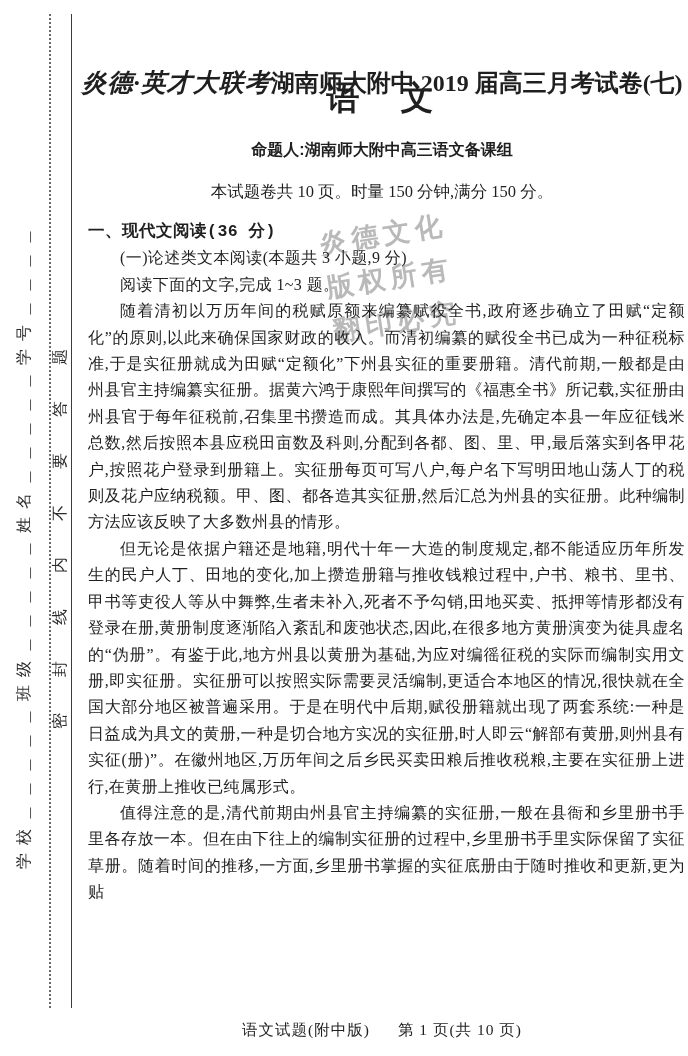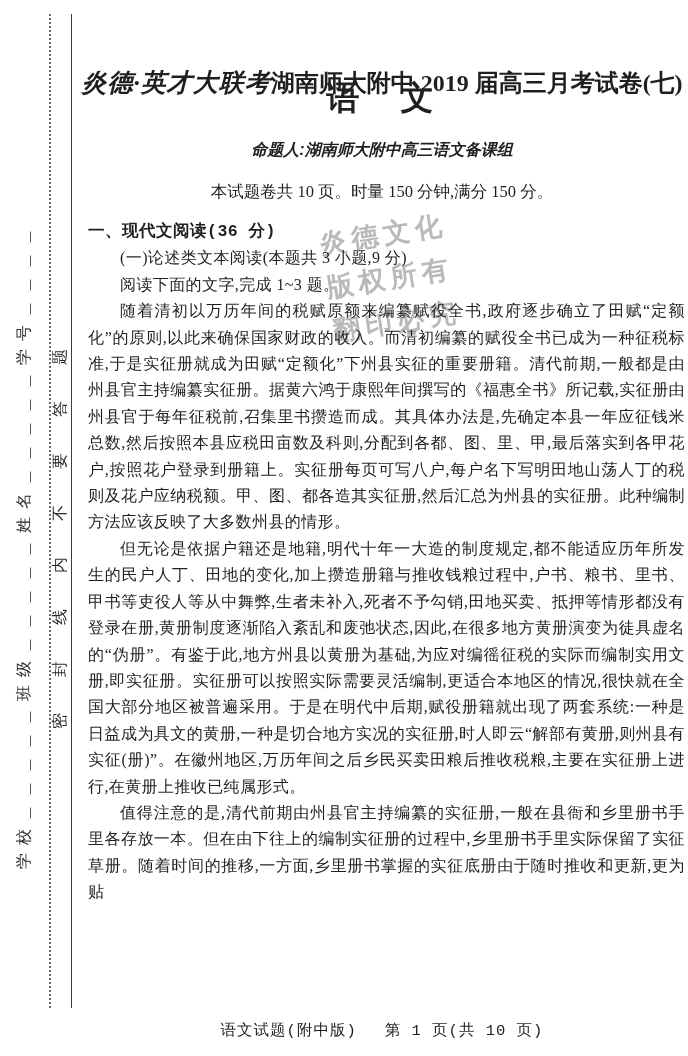--- a/index.html
+++ b/index.html
@@ -41,21 +41,21 @@
     font-size:24px;font-weight:bold;white-space:nowrap;z-index:1;margin-top:44px;
   }
   .exam-title .brand{font-style:italic;font-size:25px;letter-spacing:1px;}
   .subject-title{
     position:absolute;left:80px;top:76px;width:604px;text-align:center;
     font-size:33px;font-weight:bold;letter-spacing:4px;z-index:1;
   }
   .author-line{
     position:absolute;left:80px;top:140px;width:604px;text-align:center;
     font-family:"Liberation Sans","DejaVu Sans",sans-serif;
-    font-size:16px;font-weight:bold;z-index:1;font-style:italic;
+    font-size:16px;font-weight:bold;z-index:1;
   }
   .info-line{
     position:absolute;left:80px;top:181px;width:604px;text-align:center;
     font-size:16.5px;z-index:1;
   }
   
   .content{
     position:absolute;left:88px;top:219px;width:597px;z-index:1;
     font-size:16px;line-height:26.4px;letter-spacing:0.4px;
     text-align:justify;
@@ -63,21 +63,21 @@
   .section-heading{
     font-family:Liberation Mono, monospace;
     font-weight:bold;font-size:16.5px;letter-spacing:0.5px;
   }
   .indented{ text-indent:2em; }
   .content p{ margin:0; text-indent:2em; }
   
   .footer{
     position:absolute;left:80px;top:1020px;width:604px;z-index:1;
     display:flex;justify-content:center;gap:28px;
-    font-size:15.5px;letter-spacing:1px;font-family:Liberation Mono, monospace;
+    font-size:15.5px;letter-spacing:1px;
   }
 </style>
 </head>
 <body>
 
 <div class="page">
 
   <div class="watermark">
     <div>炎德文化</div>
     <div>版权所有</div>

